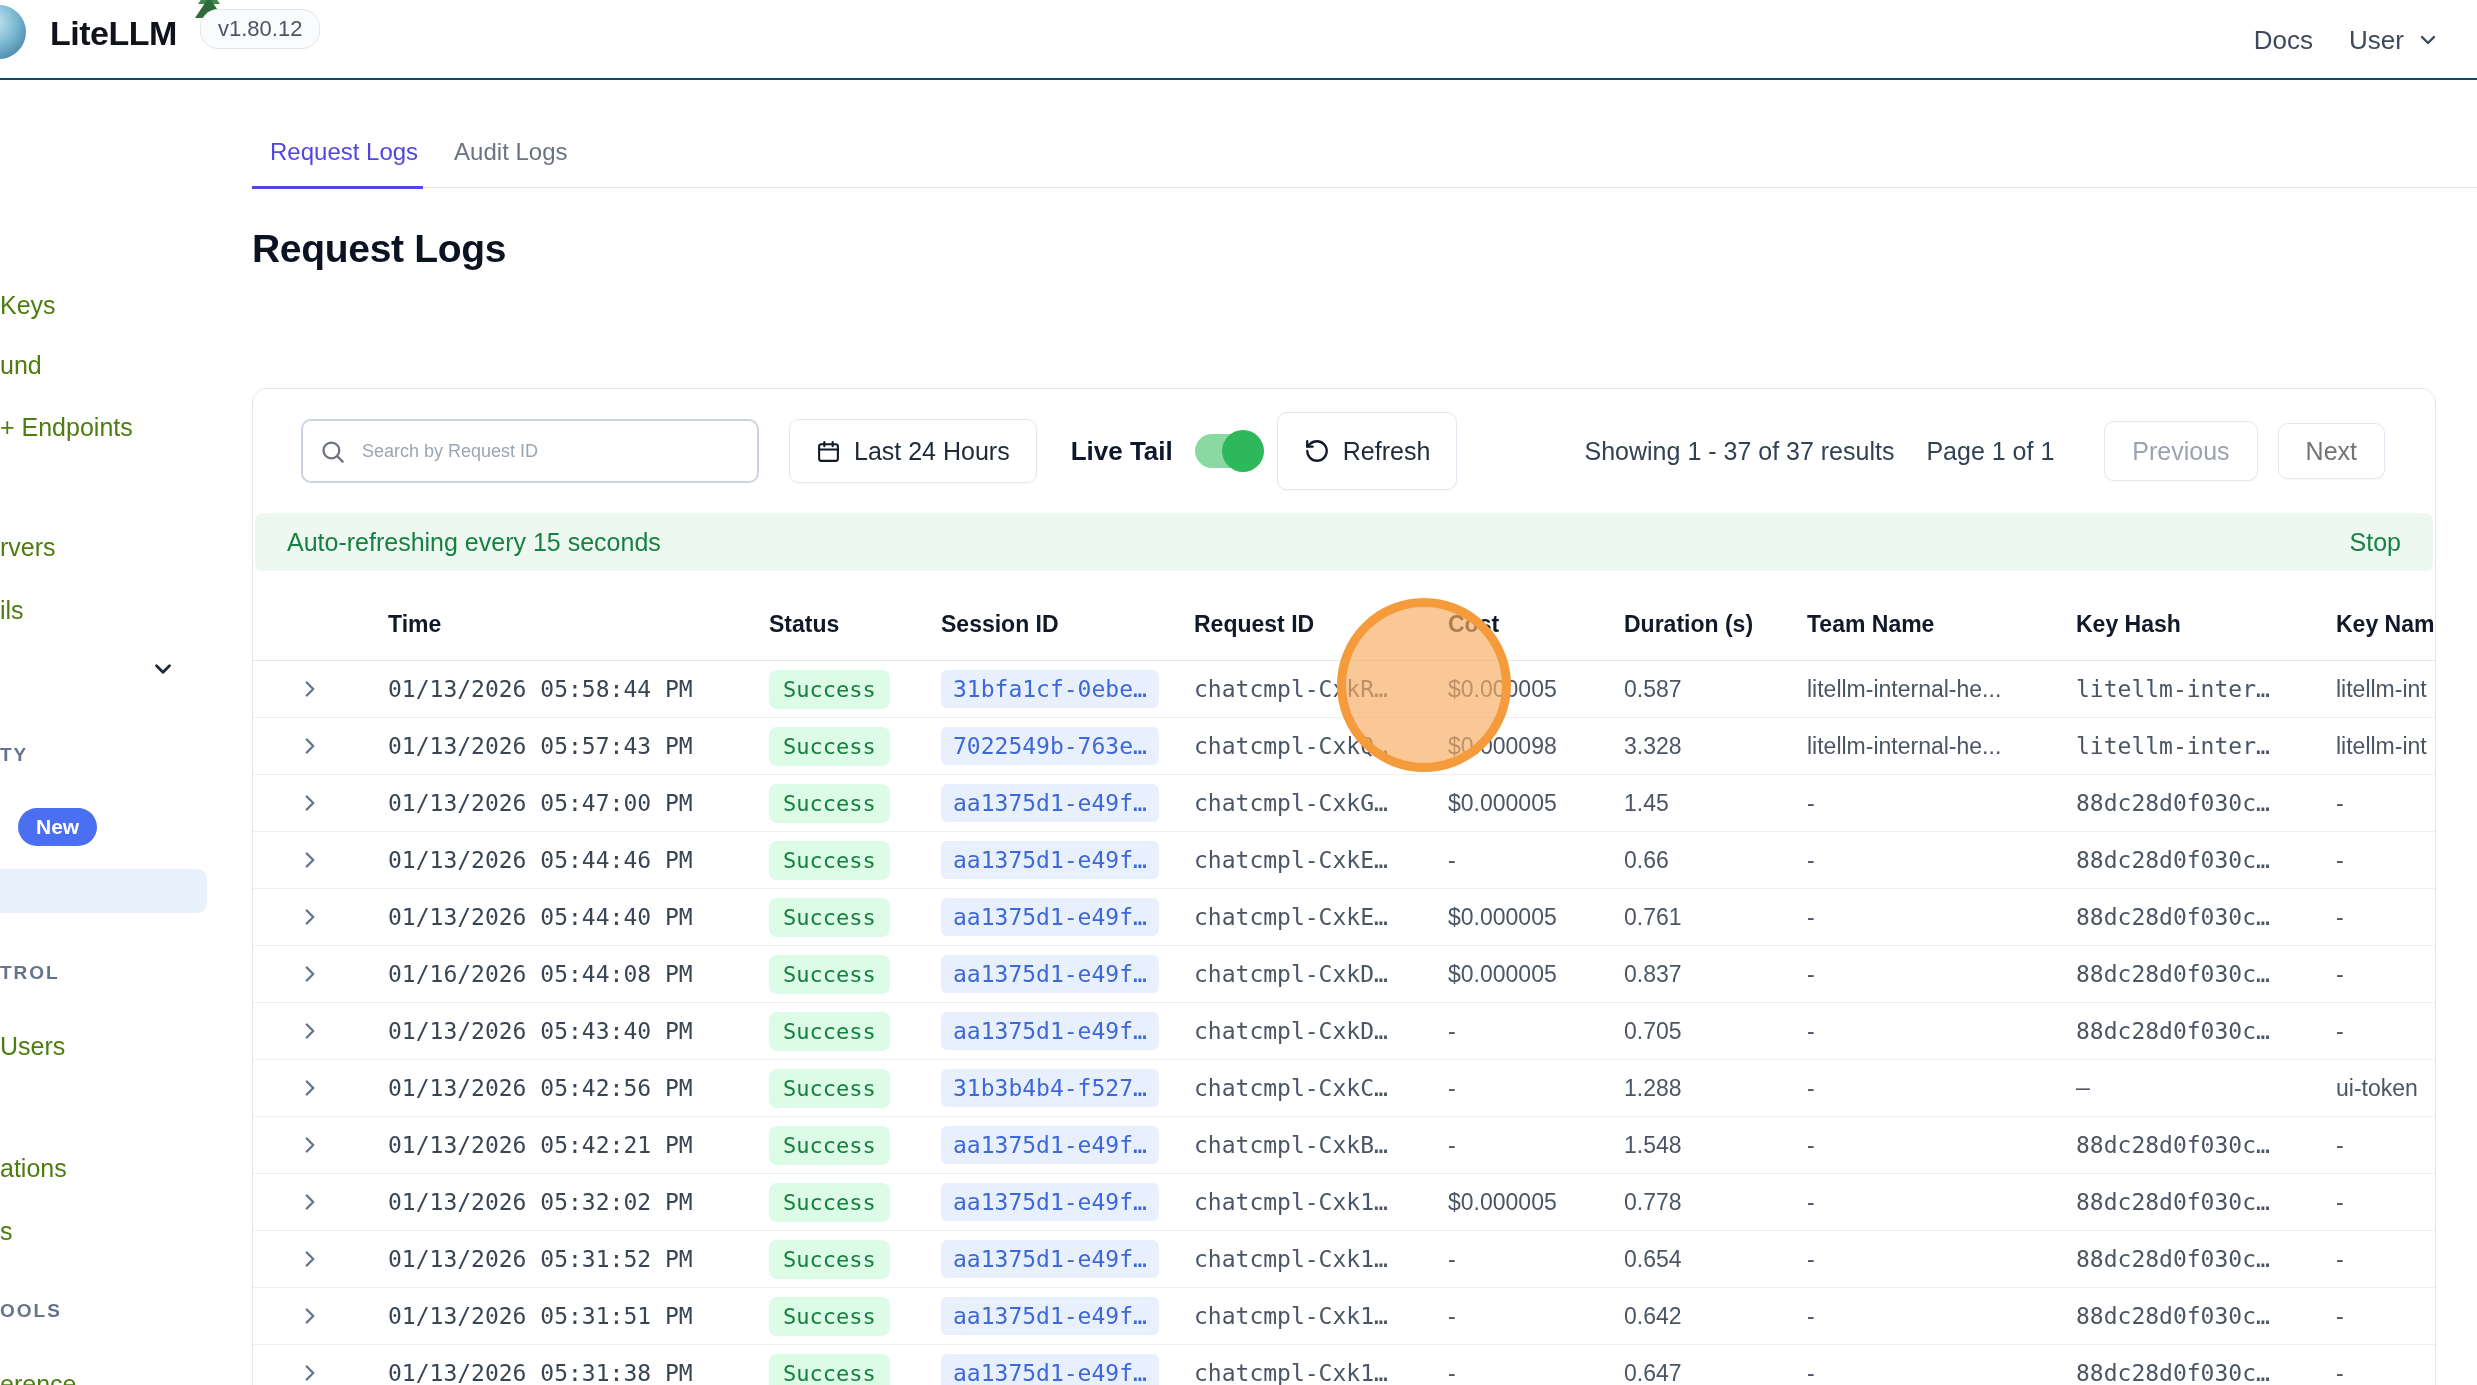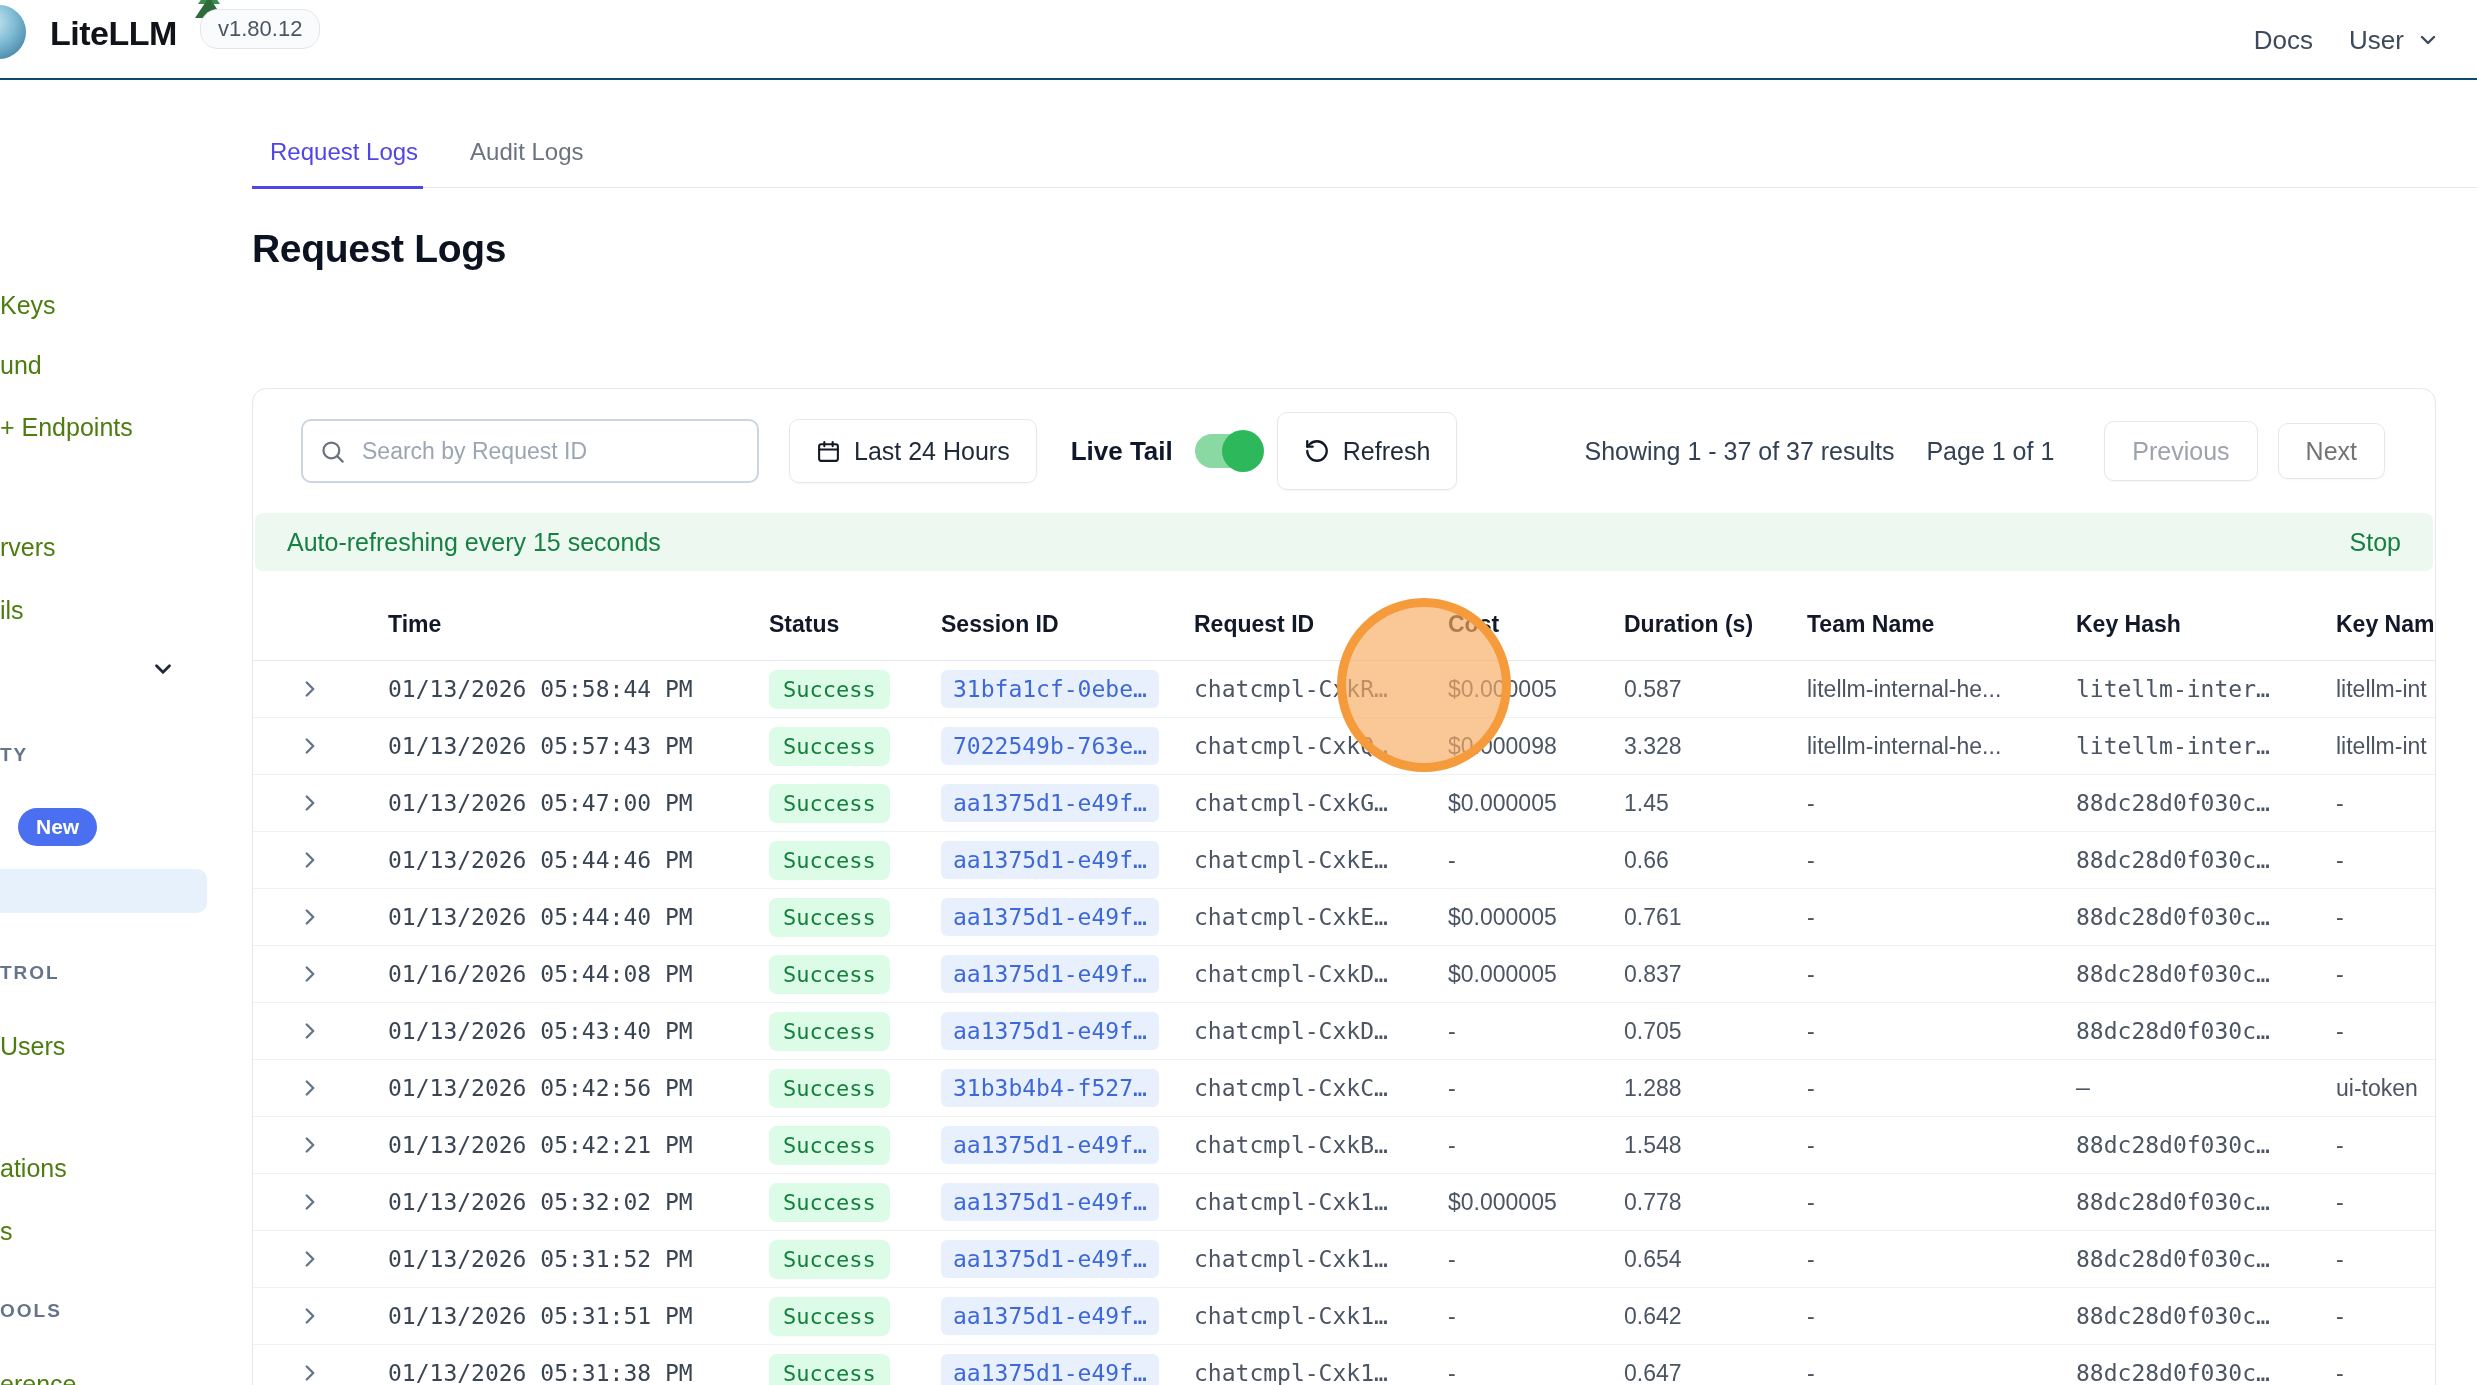--- a/index.html
+++ b/index.html
@@ -34,34 +34,34 @@
   .sb-access { top:882px; }
   .sb-users { top:952px; } .sb-organizations { top:1074px; } .sb-teams { top:1137px; }
   .sb-tools { top:1220px; }
   .sb-inference { top:1290px; }
 
   
   .tabs { position:absolute; left:252px; right:0; top:138px; display:flex; border-bottom:1px solid #e5e7eb; z-index:6; }
   .tab { font-size:24px; line-height:28px; padding-bottom:20px; color:#6b7280; cursor:pointer; white-space:nowrap; }
   .tab-request { padding-left:18px; padding-right:5px; color:var(--accent,#4f46e5);
             border-bottom:3px solid var(--accent,#4f46e5); margin-bottom:-2px; }
-  .tab-audit { margin-left:47px; }
+  .tab-audit { margin-left:31px; }
   .page-title { position:absolute; left:252px; top:201px; font-size:39px; font-weight:bold; color:#0b1220; letter-spacing:-0.3px; }
   .filter-row { position:absolute; left:258px; top:287px; display:flex; gap:22px; z-index:6; }
   .btn { display:flex; align-items:center; gap:13px; background:#fff; border:1px solid #e2e8f0; border-radius:10px;
          font-size:25px; color:#1f2937; padding:0 26px; height:52px; cursor:pointer;
          box-shadow:0 1px 2px rgba(16,24,40,0.04); white-space:nowrap; }
 
   
   .card { position:absolute; left:252px; top:388px; width:2184px; height:1060px; background:#fff;
           border:1px solid #e5e7eb; border-radius:14px; overflow:hidden; z-index:6; }
   .toolbar { display:flex; align-items:center; height:124px; padding:0 50px 0 48px; }
   .search-box { width:458px; height:64px; border:2px solid #cbd5e1; border-radius:10px;
           display:flex; align-items:center; gap:14px; padding:0 16px; background:#fff; }
-  .search-box input { border:none; outline:none; font-size:23px; width:100%; color:#374151;
+  .search-box input { border:none; outline:none; font-size:18px; width:100%; color:#374151;
           font-family:"Liberation Sans",sans-serif; background:transparent; }
   .search-box input::placeholder { color:#9aa6b2; }
   .btn-range { margin-left:30px; height:64px; font-weight:500; }
   .live-label { margin-left:34px; font-size:26px; font-weight:600; color:#0f172a; }
   .toggle { margin-left:22px; width:62px; height:34px; border-radius:17px; background:#8ad8a2; position:relative; cursor:pointer; }
   .toggle .knob { position:absolute; right:-7px; top:-4px; width:42px; height:42px; border-radius:50%;
           background:var(--toggle-on,#2eb85c); }
   .btn-refresh { margin-left:20px; height:78px; }
   .toolbar .spacer { flex:1; }
   .showing { font-size:25px; color:#334155; white-space:nowrap; }

